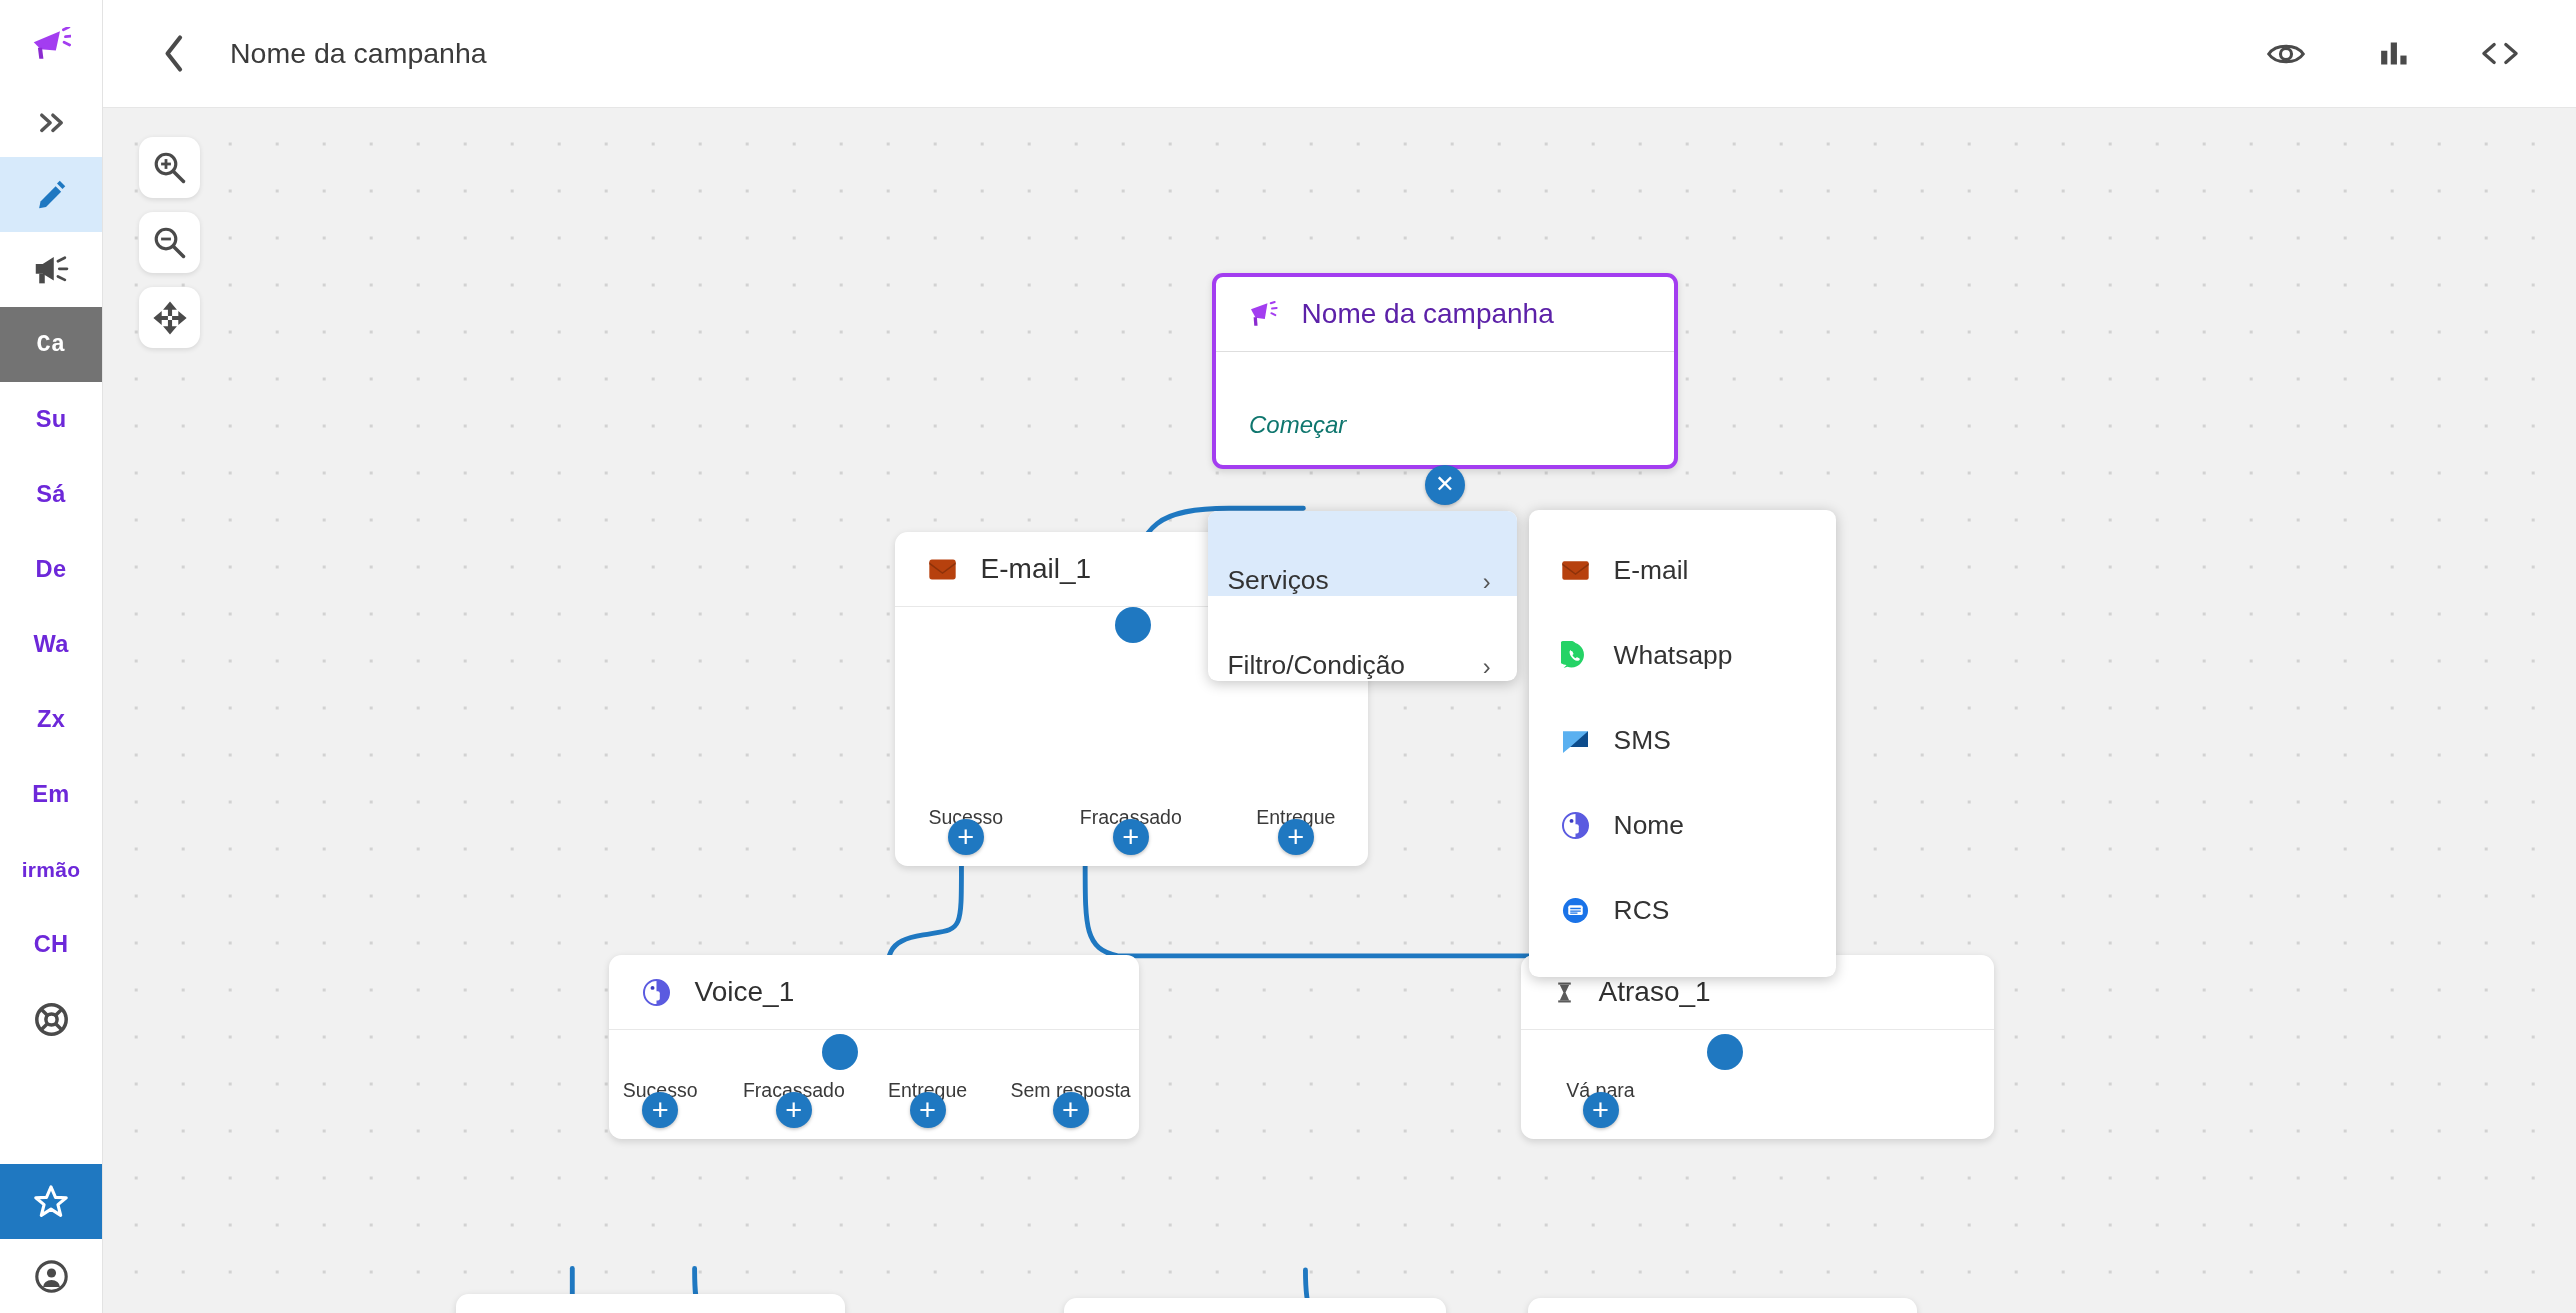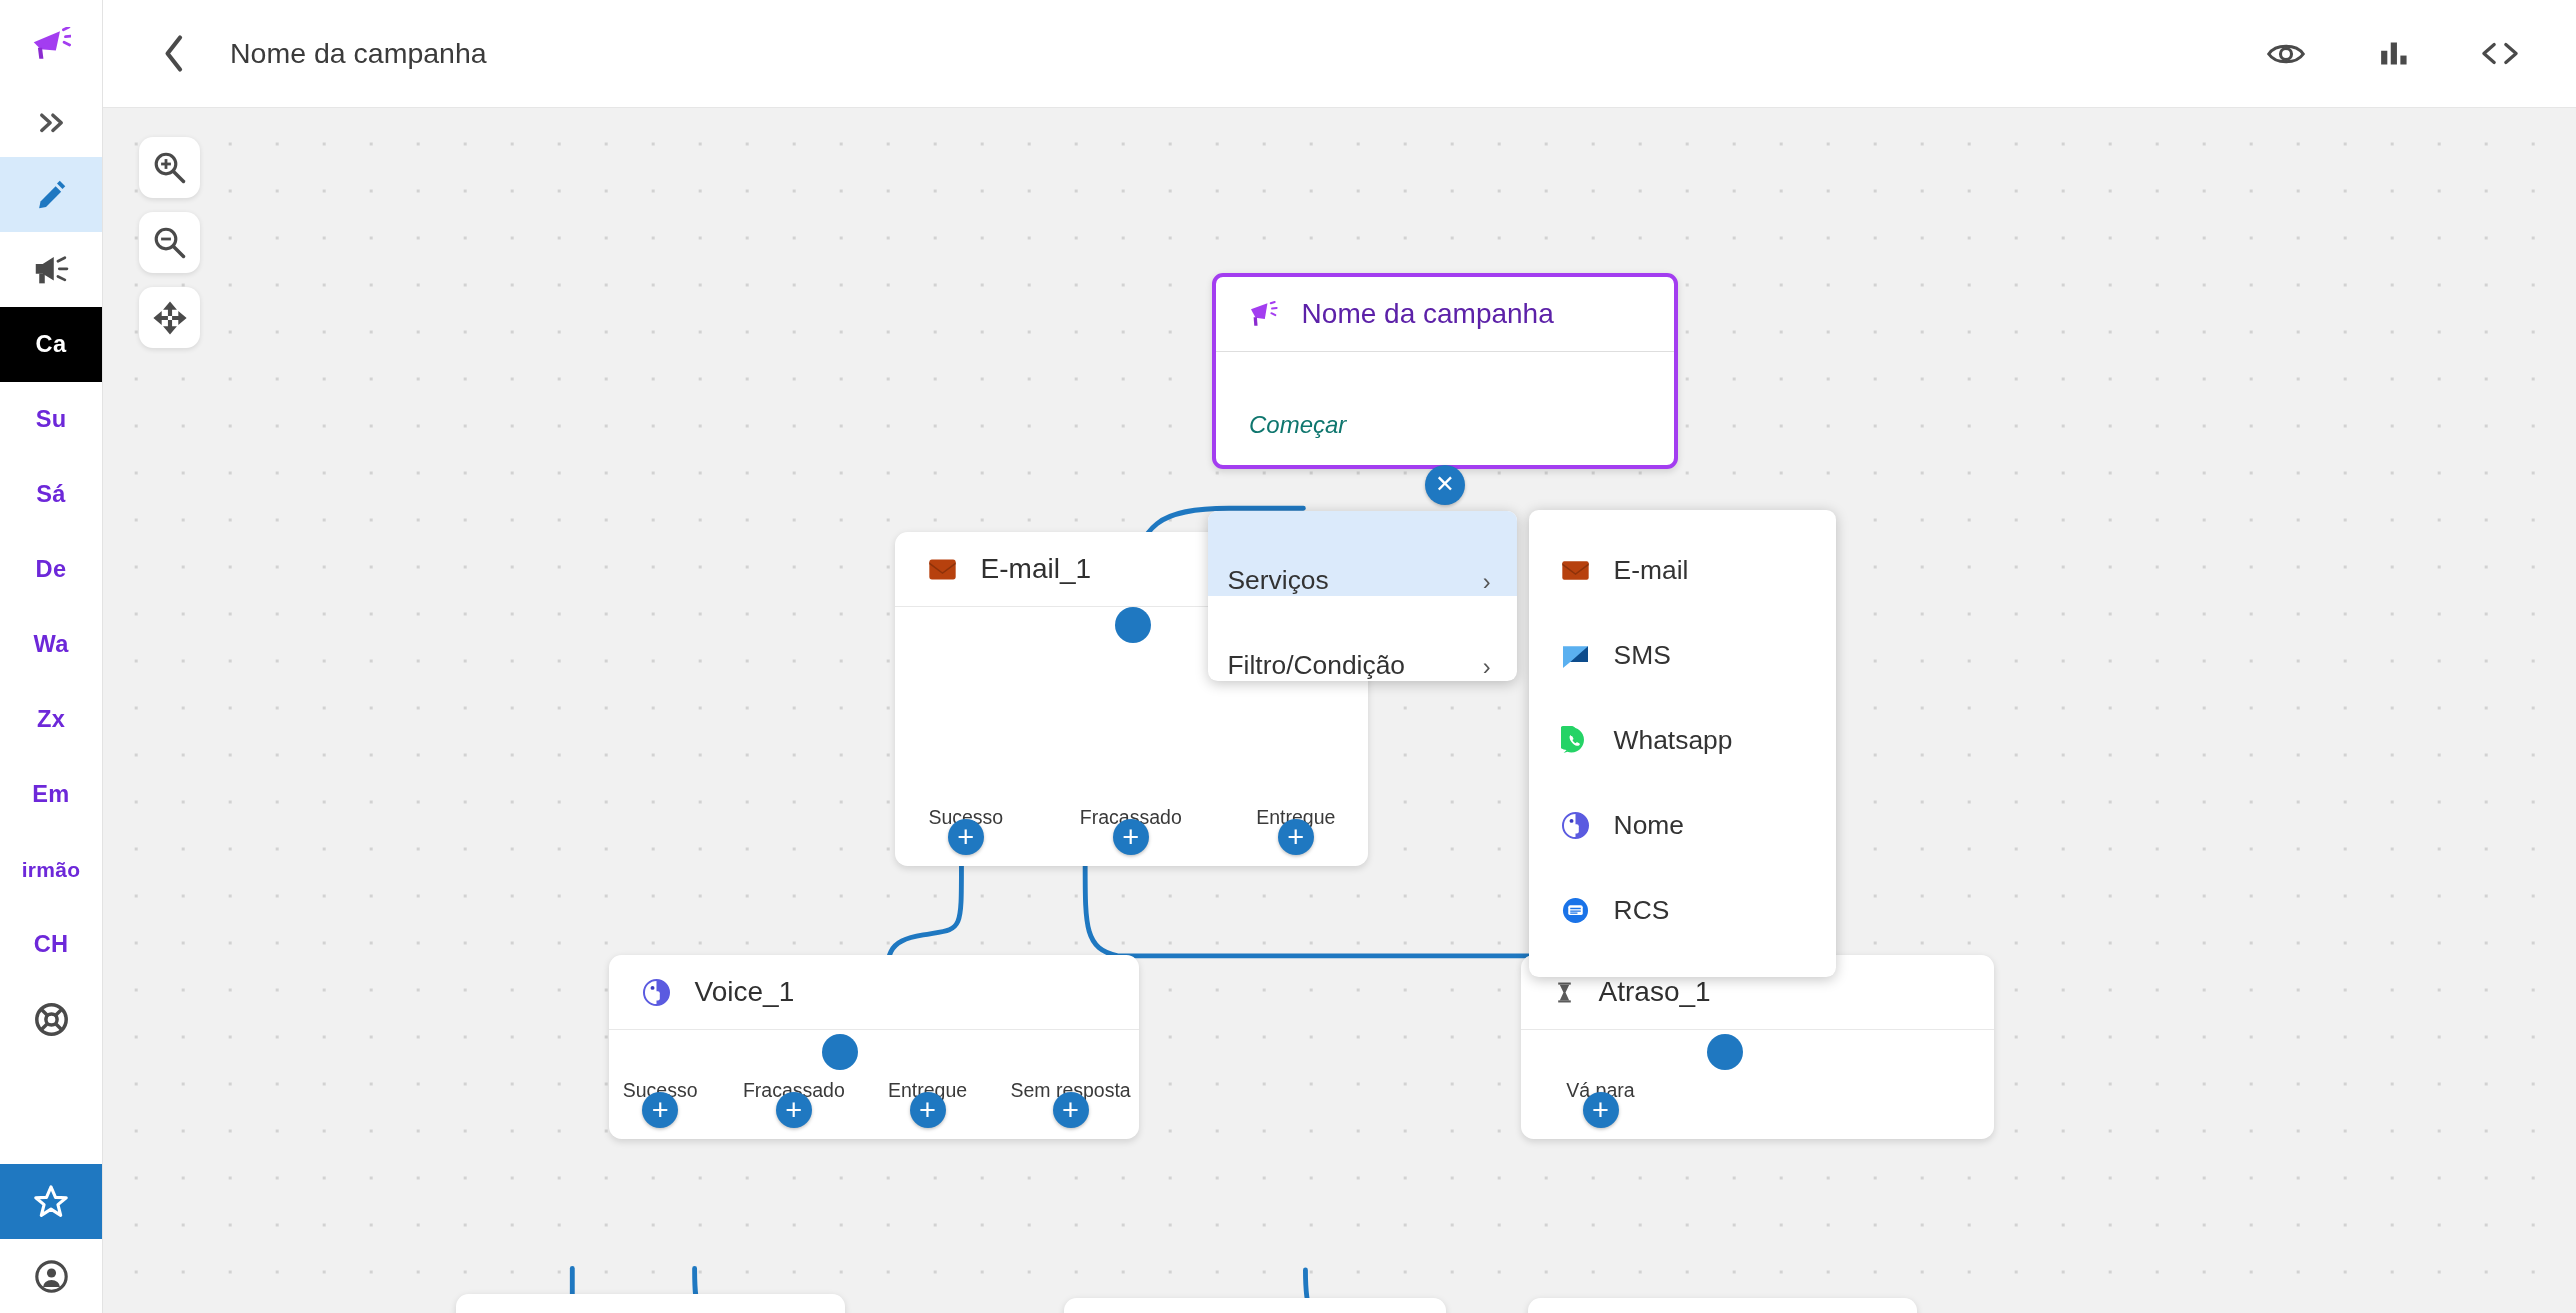--- a/index.html
+++ b/index.html
@@ -27,21 +27,21 @@
     height: 75px; flex: 0 0 75px;
     display: flex; align-items: center; justify-content: center;
     color: #6d28d9; font-size: 23.6px; font-weight: bold;
     letter-spacing: 0.3px;
     cursor: pointer;
     user-select: none;
   }
   .sb-item.small { font-size: 21px; }
   .sb-item.collapse { height: 68px; flex: 0 0 68px; }
   .sb-item.active-blue { background: #d7eafb; }
-  .sb-item.active-purple { background: #000000; color: #ffffff; }
+  .sb-item.active-purple { background: #737373; color: #ffffff; font-family: Liberation Mono, monospace; }
   .sb-item.active-star { background: #1f78c1; color: #ffffff; }
   .sb-spacer { flex: 1 1 auto; }
 
   
   .header {
     position: absolute; left: 103px; top: 0;
     width: 2473px; height: 108px;
     background: #ffffff;
     border-bottom: 0.7px solid #e6e6e6;
     display: flex; align-items: center;
@@ -480,34 +480,34 @@
       <div class="svc-item">
         <svg class="ico-sq" viewBox="0 0 44 44">
           <rect x="2" y="8" width="40" height="28" rx="3" fill="#b7410e"></rect>
           <path d="M2 11 L22 26 L42 11 L42 14 L22 29 L2 14 Z" fill="#8d320a"></path>
         </svg>
         <span>E-mail</span>
       </div>
 
       <div class="svc-item">
         <svg class="ico-sq" viewBox="0 0 44 44">
-          <path d="M3 8 H41 V32 H14 L3 41 Z" fill="#5ab0f0"></path>
-          <path d="M41 8 L41 32 H14 Z" fill="#0d4c8c"></path>
-        </svg>
-        <span>SMS</span>
-      </div>
-
-      <div class="svc-item">
-        <svg class="ico-sq" viewBox="0 0 44 44">
           <path d="M22 3 A19 19 0 1 0 8.5 36.5 L4 41 L9.5 39 A19 19 0 0 0 22 3 Z" fill="#25d366"></path>
           <path d="M15 14 c-1 0 -2 1 -2 3 c0 5 6 12 11 13 c2 0.4 4 -0.5 4.5 -2 c0.3 -1 -0.2 -1.6 -1 -2
                    l-2.8 -1.4 c-0.7 -0.3 -1.3 0 -1.7 0.6 l-0.7 1 c-2 -0.9 -4 -2.9 -5 -4.9 l1 -0.7
                    c0.6 -0.4 0.8 -1 0.5 -1.7 l-1.4 -2.8 c-0.4 -0.8 -1 -1.2 -2 -1.1 Z" fill="#ffffff"></path>
         </svg>
         <span>Whatsapp</span>
+      </div>
+
+      <div class="svc-item">
+        <svg class="ico-sq" viewBox="0 0 44 44">
+          <path d="M3 8 H41 V32 H14 L3 41 Z" fill="#5ab0f0"></path>
+          <path d="M41 8 L41 32 H14 Z" fill="#0d4c8c"></path>
+        </svg>
+        <span>SMS</span>
       </div>
 
       <div class="svc-item">
         <svg class="ico-sq" viewBox="0 0 44 44">
           <circle cx="22" cy="22" r="19" fill="#ffffff" stroke="#5b5be0" stroke-width="3"></circle>
           <path d="M22 3 A19 19 0 0 1 22 41 Z" fill="#5b5be0"></path>
           <circle cx="16" cy="15" r="3" fill="#3b3bc0"></circle>
           <rect x="18" y="20" width="9" height="14" rx="3" fill="#ffffff"></rect>
         </svg>
         <span>Nome</span>

